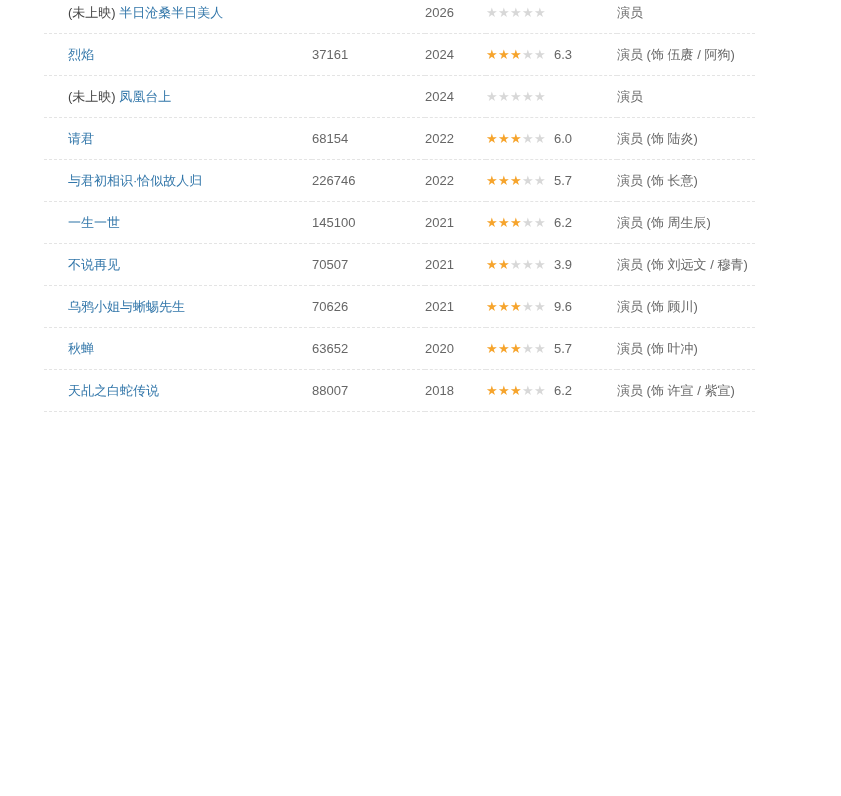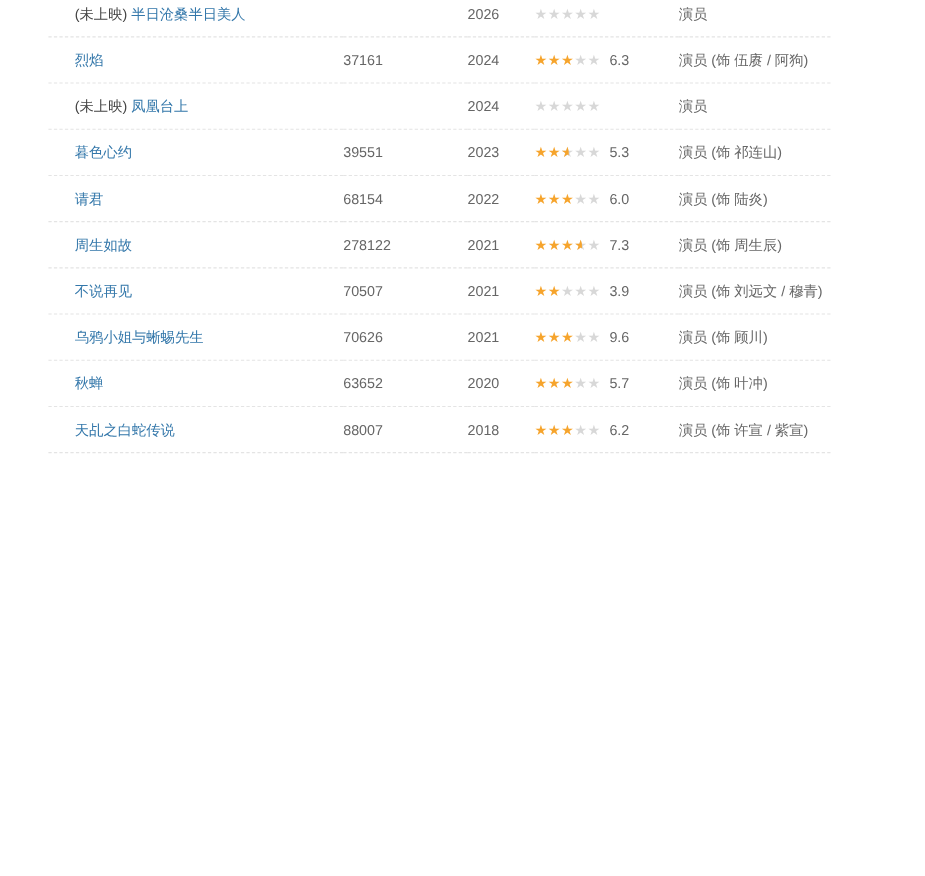--- a/index.html
+++ b/index.html
@@ -79,38 +79,38 @@
     <td class="role-cell">演员 (饰 伍赓 / 阿狗)</td>
   </tr>
       <tr>
     <td class="title-cell"><span class="prefix">(未上映) </span><a class="title-link">凤凰台上</a></td>
     <td></td>
     <td>2024</td>
     <td><span class="stars"><span class="star">★</span><span class="star">★</span><span class="star">★</span><span class="star">★</span><span class="star">★</span></span><span class="rating-num"></span></td>
     <td class="role-cell">演员</td>
   </tr>
       <tr>
-    <td class="title-cell"><span class="prefix"></span><a class="title-link">暮色心约</a></td>
-    <td>39551</td>
-    <td>2023</td>
-    <td><span class="stars"><span class="star on">★</span><span class="star on">★</span><span class="star half">★</span><span class="star">★</span><span class="star">★</span></span><span class="rating-num">5.3</span></td>
-    <td class="role-cell">演员 (饰 祁连山)</td>
-  </tr>
-      <tr>
     <td class="title-cell"><span class="prefix"></span><a class="title-link">请君</a></td>
     <td>68154</td>
     <td>2022</td>
     <td><span class="stars"><span class="star on">★</span><span class="star on">★</span><span class="star on">★</span><span class="star">★</span><span class="star">★</span></span><span class="rating-num">6.0</span></td>
     <td class="role-cell">演员 (饰 陆炎)</td>
   </tr>
       <tr>
-    <td class="title-cell"><span class="prefix"></span><a class="title-link">周生如故</a></td>
-    <td>278122</td>
+    <td class="title-cell"><span class="prefix"></span><a class="title-link">与君初相识·恰似故人归</a></td>
+    <td>226746</td>
+    <td>2022</td>
+    <td><span class="stars"><span class="star on">★</span><span class="star on">★</span><span class="star on">★</span><span class="star">★</span><span class="star">★</span></span><span class="rating-num">5.7</span></td>
+    <td class="role-cell">演员 (饰 长意)</td>
+  </tr>
+      <tr>
+    <td class="title-cell"><span class="prefix"></span><a class="title-link">一生一世</a></td>
+    <td>145100</td>
     <td>2021</td>
-    <td><span class="stars"><span class="star on">★</span><span class="star on">★</span><span class="star on">★</span><span class="star half">★</span><span class="star">★</span></span><span class="rating-num">7.3</span></td>
+    <td><span class="stars"><span class="star on">★</span><span class="star on">★</span><span class="star on">★</span><span class="star">★</span><span class="star">★</span></span><span class="rating-num">6.2</span></td>
     <td class="role-cell">演员 (饰 周生辰)</td>
   </tr>
       <tr>
     <td class="title-cell"><span class="prefix"></span><a class="title-link">不说再见</a></td>
     <td>70507</td>
     <td>2021</td>
     <td><span class="stars"><span class="star on">★</span><span class="star on">★</span><span class="star">★</span><span class="star">★</span><span class="star">★</span></span><span class="rating-num">3.9</span></td>
     <td class="role-cell">演员 (饰 刘远文 / 穆青)</td>
   </tr>
       <tr>

